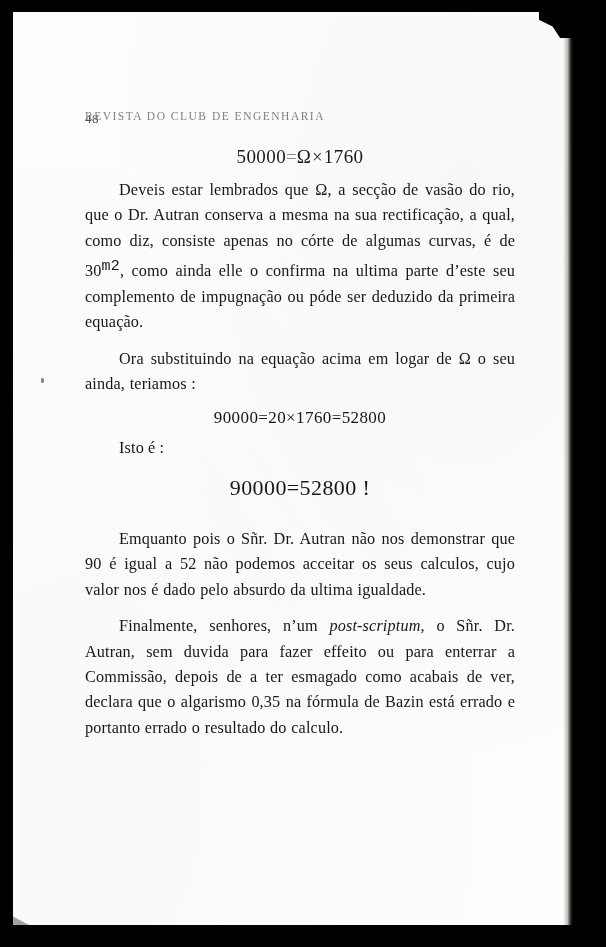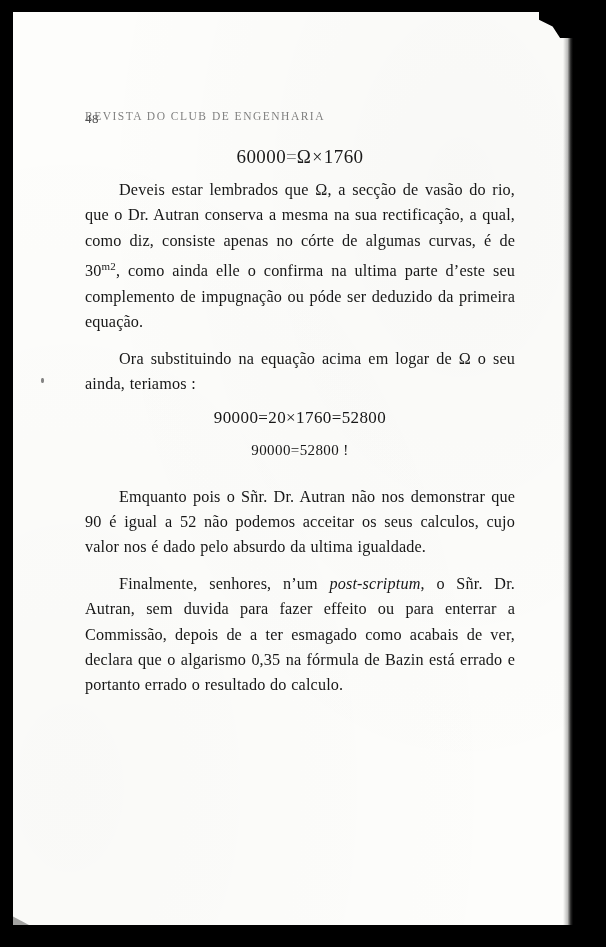--- a/index.html
+++ b/index.html
@@ -105,21 +105,21 @@
   }
   .eq .rel-faded {
     color: #8a8a8a;
     letter-spacing: 0px;
   }
   .eq .times {
     font-size: 18px;
     padding: 0 1px;
   }
   .eq-2 { font-size: 17px; margin: 10px 0 8px 0; }
-  .eq-3 { font-size: 15px; margin: 14px 0 10px 0; }
+  .eq-3 { font-size: 22px; margin: 14px 0 10px 0; }
 
   p.body {
     margin: 0 0 0 0;
     text-indent: 34px;
     text-align: justify;
     text-align-last: left;
     font-size: 16.2px;
     line-height: 25.4px;
     letter-spacing: 0.15px;
     color: #171717;
@@ -131,23 +131,24 @@
 
   .inline-line {
     font-size: 16.2px;
     line-height: 25.4px;
     text-indent: 34px;
     color: #171717;
     letter-spacing: 0.15px;
   }
 
   sup.unit {
-    font-size: 11px;
+    font-size: 15px;
     vertical-align: super;
     letter-spacing: 0.2px;
+    font-family: Liberation Mono, monospace;
   }
 
   em.latin {
     font-style: italic;
   }
 
   
   .speck {
     position: absolute;
     left: 28px;
@@ -181,29 +182,30 @@
     <div class="speck"></div>
 
     <div class="textblock">
 
       <div class="runhead">
         <span class="folio">48</span>
         <span class="runtitle">REVISTA DO CLUB DE ENGENHARIA</span>
       </div>
 
       <div class="eq eq-faint-rel">
-        <span>60000</span><span class="rel-faded">=</span><span>Ω</span><span class="times">×</span><span>1760</span>
+        <span>50000</span><span class="rel-faded">=</span><span>Ω</span><span class="times">×</span><span>1760</span>
       </div>
 
       <p class="body lastline-justify"><span>Deveis estar lembrados que Ω, a secção de vasão do rio, que o Dr. Autran conserva a mesma na sua rectificação, a qual, como diz, consiste apenas no córte de algumas curvas, é de 30</span><sup class="unit">m2</sup><span>, como ainda elle o confirma na ultima parte d’este seu complemento de impugnação ou póde ser deduzido da primeira equação.</span></p>
 
       <p class="body">Ora substituindo na equação acima em logar de Ω o seu ainda, teriamos :</p>
 
       <div class="eq eq-2">90000=20×1760=52800</div>
 
+      <div class="inline-line">Isto é :</div>
 
       <div class="eq eq-3">90000=52800 !</div>
 
       <p class="body tight">Emquanto pois o Sñr. Dr. Autran não nos demonstrar que 90 é igual a 52 não podemos acceitar os seus calculos, cujo valor nos é dado pelo absurdo da ultima igualdade.</p>
 
       <p class="body"><span>Finalmente, senhores, n’um </span><em class="latin">post-scriptum</em><span>, o Sñr. Dr. Autran, sem duvida para fazer effeito ou para enterrar a Commissão, depois de a ter esmagado como acabais de ver, declara que o algarismo 0,35 na fórmula de Bazin está errado e portanto errado o resultado do calculo.</span></p>
 
 
     </div>
 

